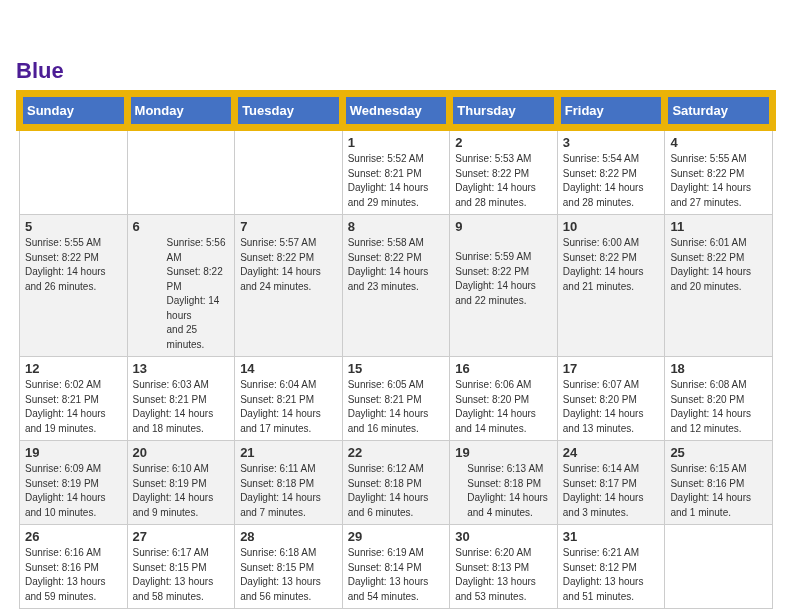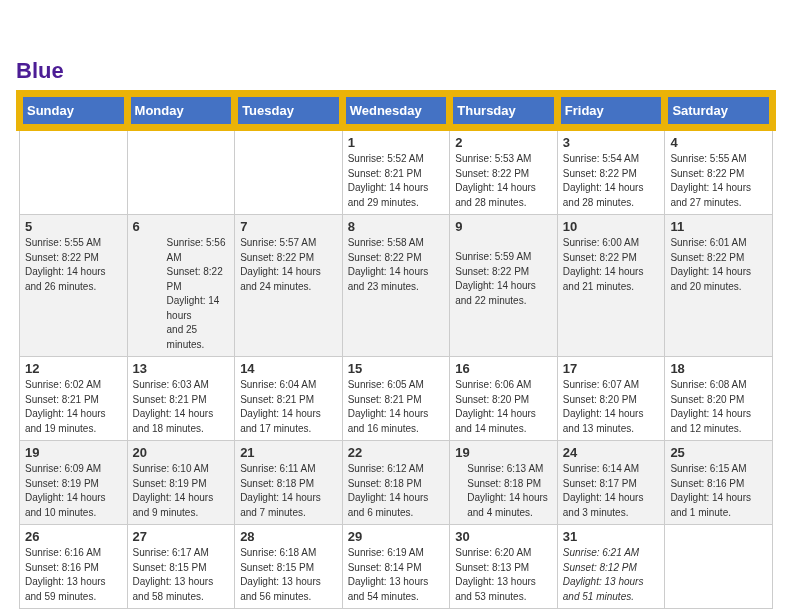--- a/index.html
+++ b/index.html
@@ -339,21 +339,21 @@
         </td>
         <td>
           <span class="day-number">30</span>
           <div class="day-info" style="white-space: pre-line;">Sunrise: 6:20 AM
 Sunset: 8:13 PM
 Daylight: 13 hours
 and 53 minutes.</div>
         </td>
         <td>
           <span class="day-number">31</span>
-          <div class="day-info" style="white-space: pre-line; font-style: italic;">Sunrise: 6:21 AM
+          <div class="day-info" style="white-space: pre-line;">Sunrise: 6:21 AM
 Sunset: 8:12 PM
 Daylight: 13 hours
 and 51 minutes.</div>
         </td>
         <td class="empty-cell"></td>
       </tr>
     </tbody>
 </table>
 
 </body></html>

